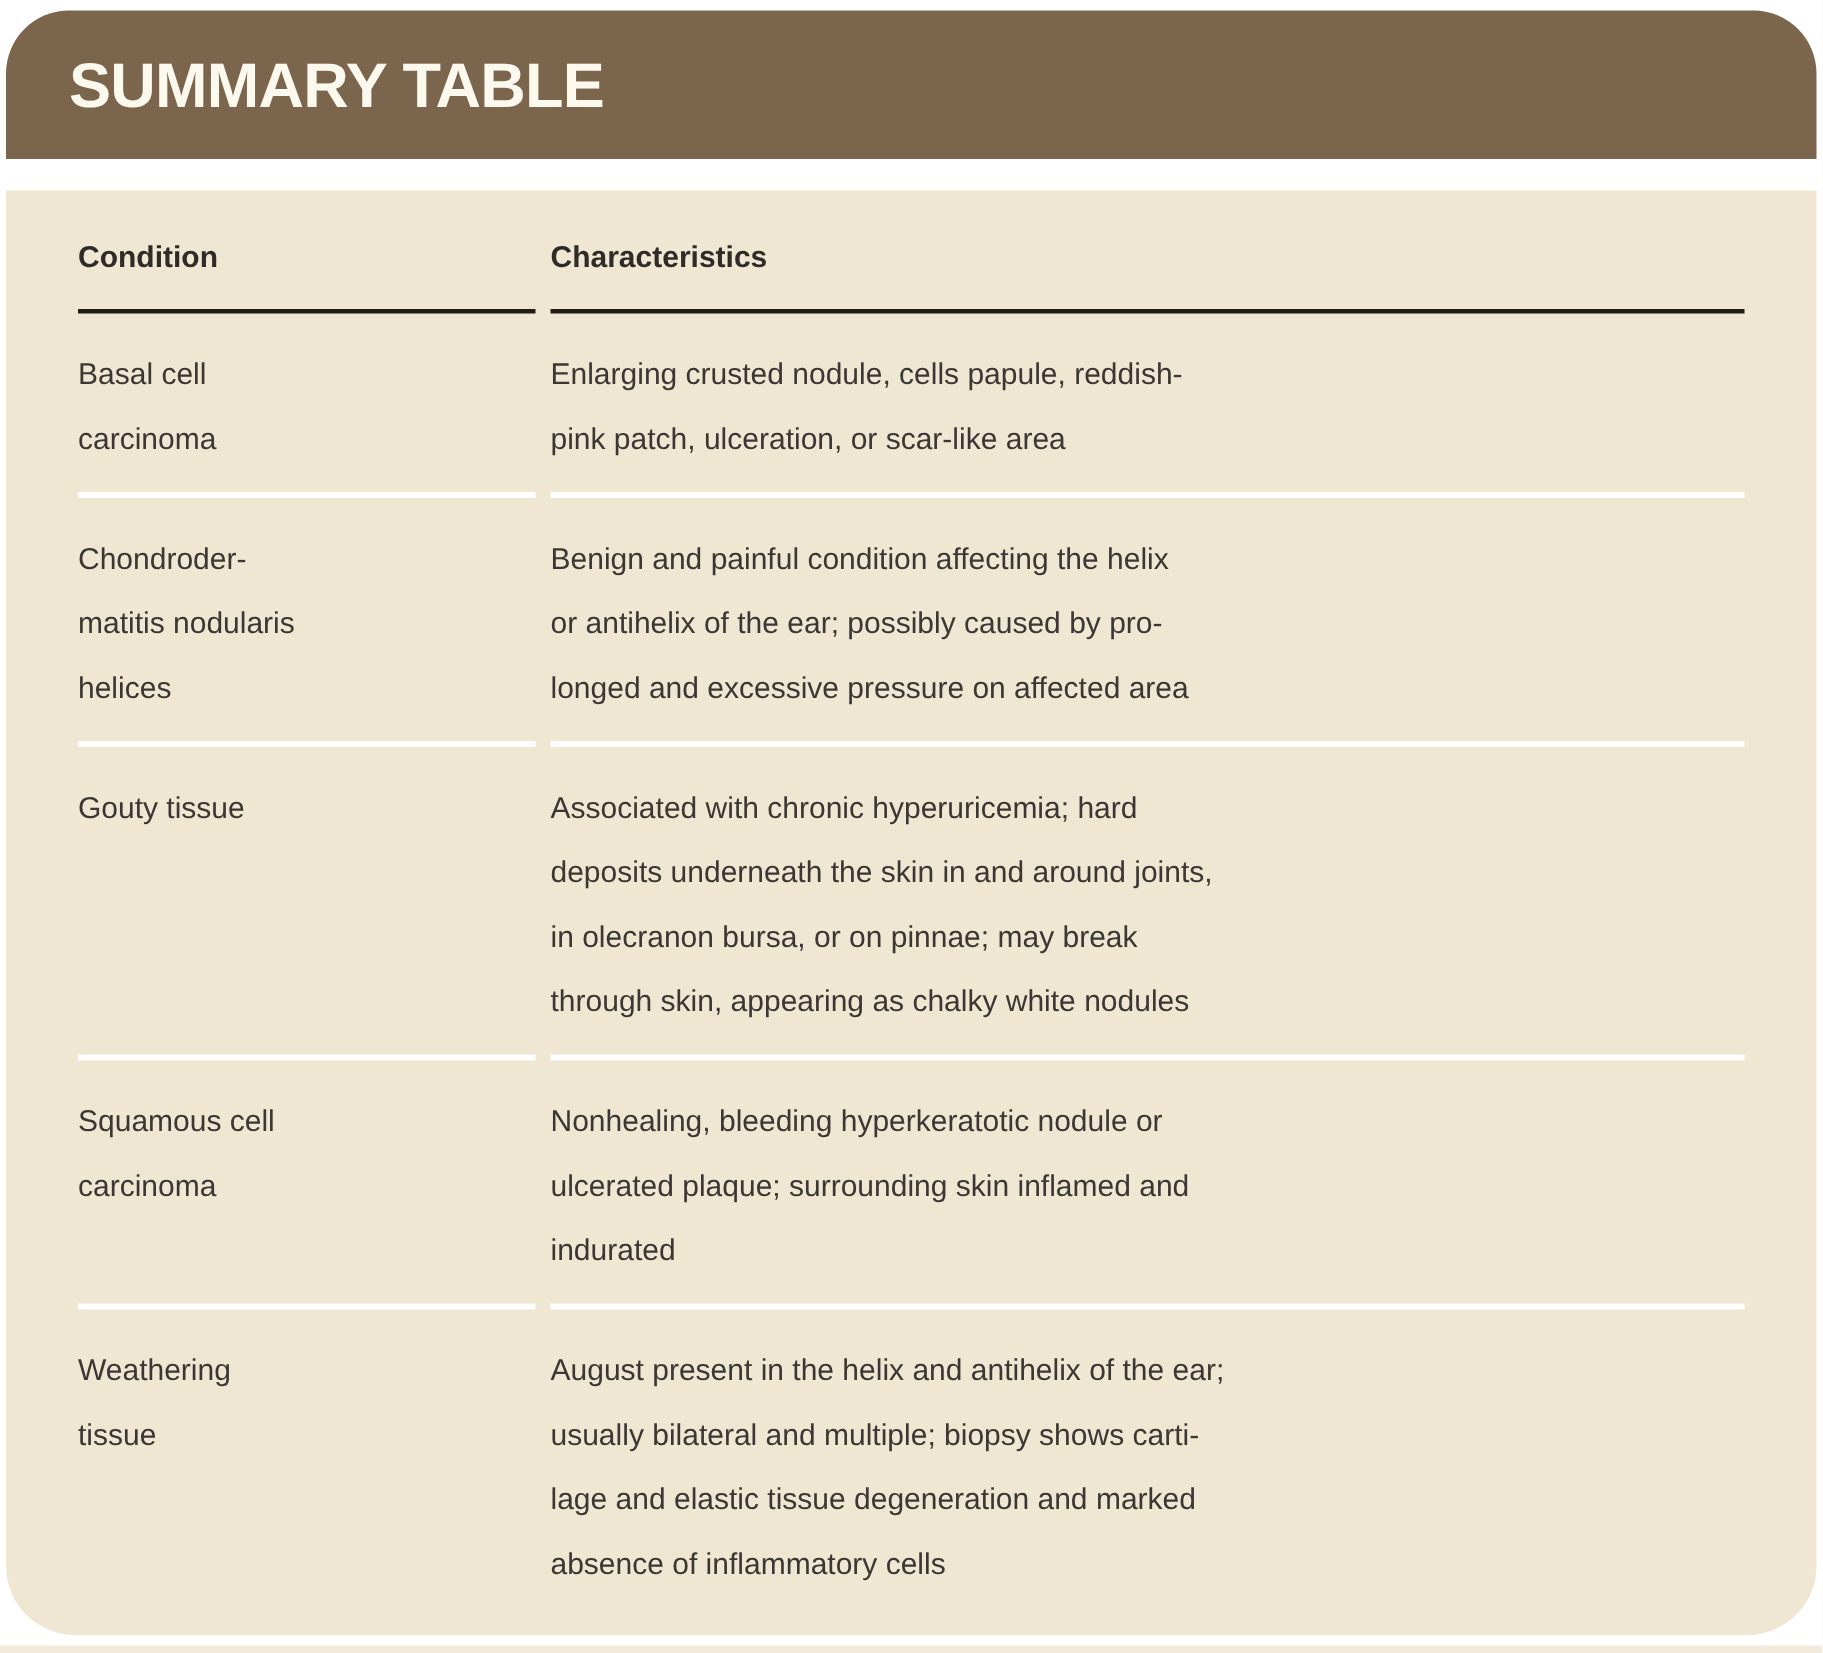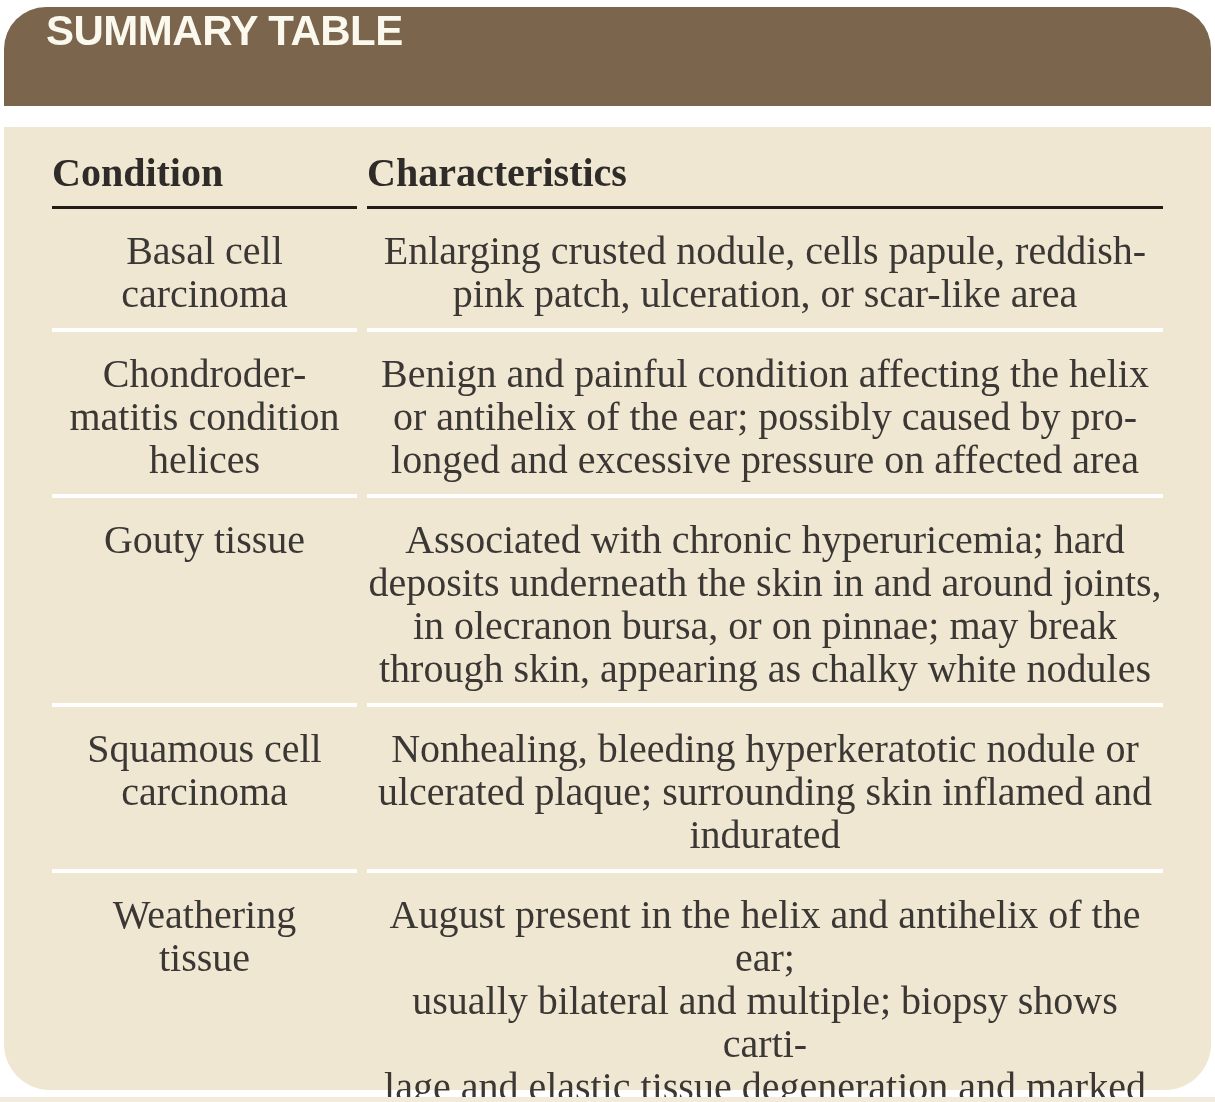--- a/index.html
+++ b/index.html
@@ -10,21 +10,21 @@
     background: #ffffff;
     font-family: "Liberation Sans", sans-serif;
     overflow: hidden;
   }
   .header-bar {
     margin: 7px 4px 0 4px;
     height: 99px;
     background: #7b654d;
     border-radius: 42px 42px 0 0;
     display: flex;
-    align-items: flex-start;
+    align-items: center;
     padding-left: 42px;
     box-sizing: border-box;
   }
   .title {
     color: #fbf8ee;
     font-size: 42px;
     font-weight: 700;
     letter-spacing: -0.5px;
   }
   .white-gap {
@@ -44,41 +44,39 @@
     width: 100%;
     table-layout: fixed;
     border-collapse: collapse;
   }
   col.c-cond  { width: 305px; }
   col.c-gap   { width: 10px;  }
   col.c-chars { width: auto;  }
   th, td {
     text-align: left;
     vertical-align: top;
-    font-size: 40px;
+    font-size: 20px;
     line-height: 43px;
     color: #3a3734;
     white-space: pre-line;
-    font-family: Liberation Serif, serif;
   }
   th {
     padding: 24px 0 12px 0;
     font-weight: 700;
     color: #2e2b28;
     border-bottom: 3px solid #221d17;
   }
   th.gap-cell, td.gap-cell {
     border-bottom: none;
     padding-left: 0;
     padding-right: 0;
   }
   td {
     padding: 20px 0 13px 0;
     border-bottom: 4px solid #ffffff;
-    text-align: center;
   }
   tr.last-row td { border-bottom: none; }
   .bottom-strip {
     position: absolute;
     left: 0;
     right: 0;
     bottom: 0;
     height: 5px;
     background: #f2ebdb;
   }
@@ -111,21 +109,21 @@
       <tbody>
         <tr>
           <td>Basal cell
 carcinoma</td>
           <td class="gap-cell"></td>
           <td>Enlarging crusted nodule, cells papule, reddish-
 pink patch, ulceration, or scar-like area</td>
         </tr>
         <tr>
           <td>Chondroder-
-matitis condition
+matitis nodularis
 helices</td>
           <td class="gap-cell"></td>
           <td>Benign and painful condition affecting the helix
 or antihelix of the ear; possibly caused by pro-
 longed and excessive pressure on affected area</td>
         </tr>
         <tr>
           <td>Gouty tissue</td>
           <td class="gap-cell"></td>
           <td>Associated with chronic hyperuricemia; hard

